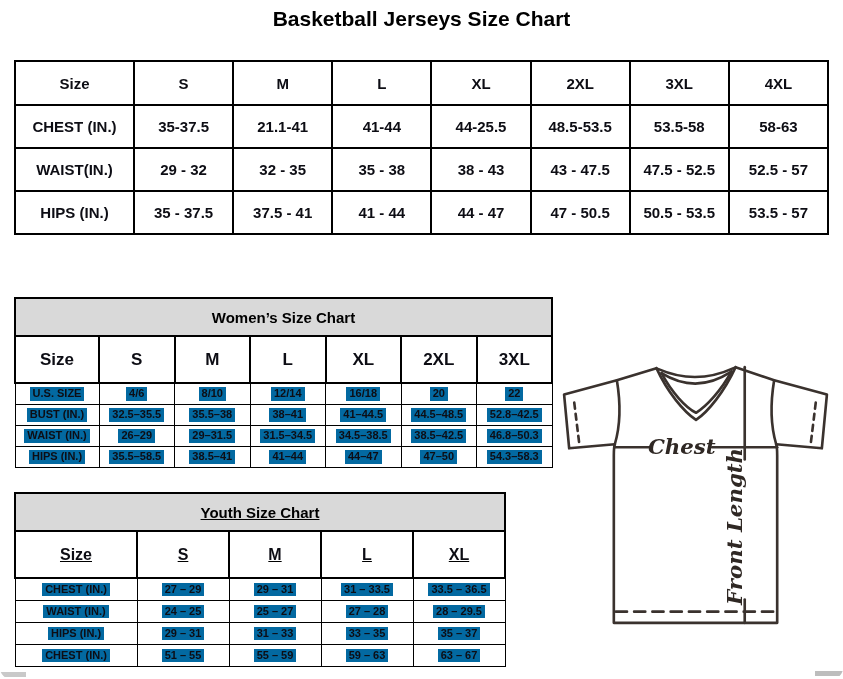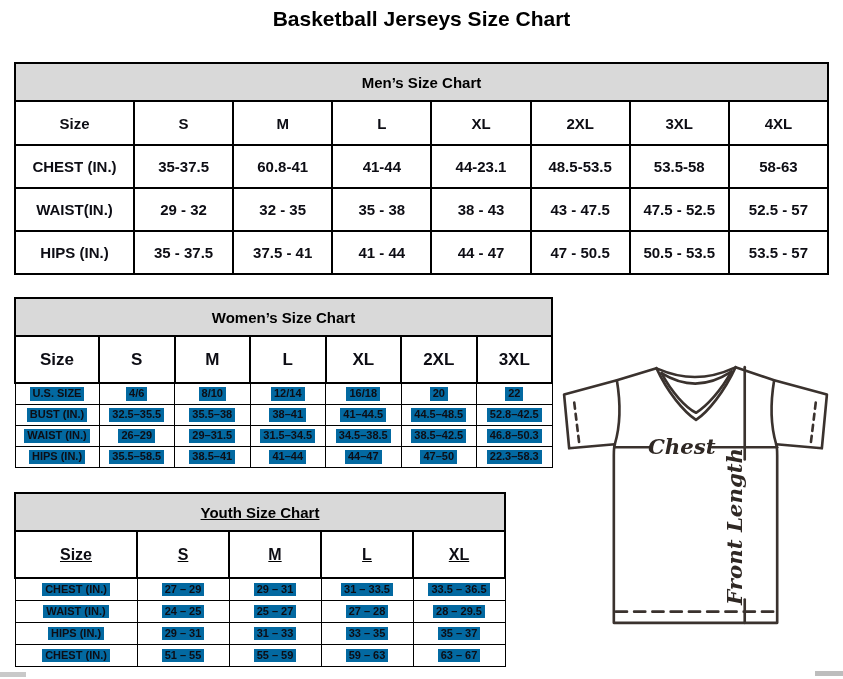--- a/index.html
+++ b/index.html
@@ -1,19 +1,20 @@
 <!DOCTYPE html>
 <html><head>
 <meta charset="utf-8">
 <style>
   html,body { margin:0; padding:0; background:#ffffff; }
   #page {
     position:relative; width:843px; height:679px; background:#ffffff;
     font-family:"Liberation Sans", sans-serif; color:#000;
     overflow:hidden;
+    border-radius:11px;
   }
   #main-title {
     position:absolute; left:0; top:7px; width:843px;
     text-align:center; font-size:21px; font-weight:bold; color:#000;
   }
   .section { position:absolute; }
   .band {
     border:2px solid #000; background:#d9d9d9;
     height:36px; display:flex; align-items:center; justify-content:center;
     font-weight:bold; font-size:15px;
@@ -54,41 +55,40 @@
   #scroll-frag-right { position:absolute; left:815px; top:671px; width:28px; height:5px; background:#bdbdbd; }
 </style>
 </head>
 <body>
 
 <div id="page">
 
   <div id="main-title">Basketball Jerseys Size Chart</div>
 
   <div class="section sec-men">
-    <div class="band">Men’s Size Chart</div>
     <table class="size-table">
         <thead>
           <tr>
             <th>Size</th>
             <th>S</th>
             <th>M</th>
             <th>L</th>
             <th>XL</th>
             <th>2XL</th>
             <th>3XL</th>
             <th>4XL</th>
           </tr>
         </thead>
         <tbody>
           <tr>
             <th>CHEST (IN.)</th>
             <td>35-37.5</td>
-            <td>60.8-41</td>
+            <td>21.1-41</td>
             <td>41-44</td>
-            <td>44-23.1</td>
+            <td>44-25.5</td>
             <td>48.5-53.5</td>
             <td>53.5-58</td>
             <td>58-63</td>
           </tr>
           <tr>
             <th>WAIST(IN.)</th>
             <td>29 - 32</td>
             <td>32 - 35</td>
             <td>35 - 38</td>
             <td>38 - 43</td>
@@ -152,21 +152,21 @@
             <td><span class="hl">38.5–42.5</span></td>
             <td><span class="hl">46.8–50.3</span></td>
           </tr>
           <tr>
             <th><span class="hl">HIPS (IN.)</span></th>
             <td><span class="hl">35.5–58.5</span></td>
             <td><span class="hl">38.5–41</span></td>
             <td><span class="hl">41–44</span></td>
             <td><span class="hl">44–47</span></td>
             <td><span class="hl">47–50</span></td>
-            <td><span class="hl">22.3–58.3</span></td>
+            <td><span class="hl">54.3–58.3</span></td>
           </tr>
         </tbody>
       </table>
   </div>
 
   <div class="section sec-youth">
     <div class="band">Youth Size Chart</div>
     <table class="size-table">
         <thead>
           <tr>

